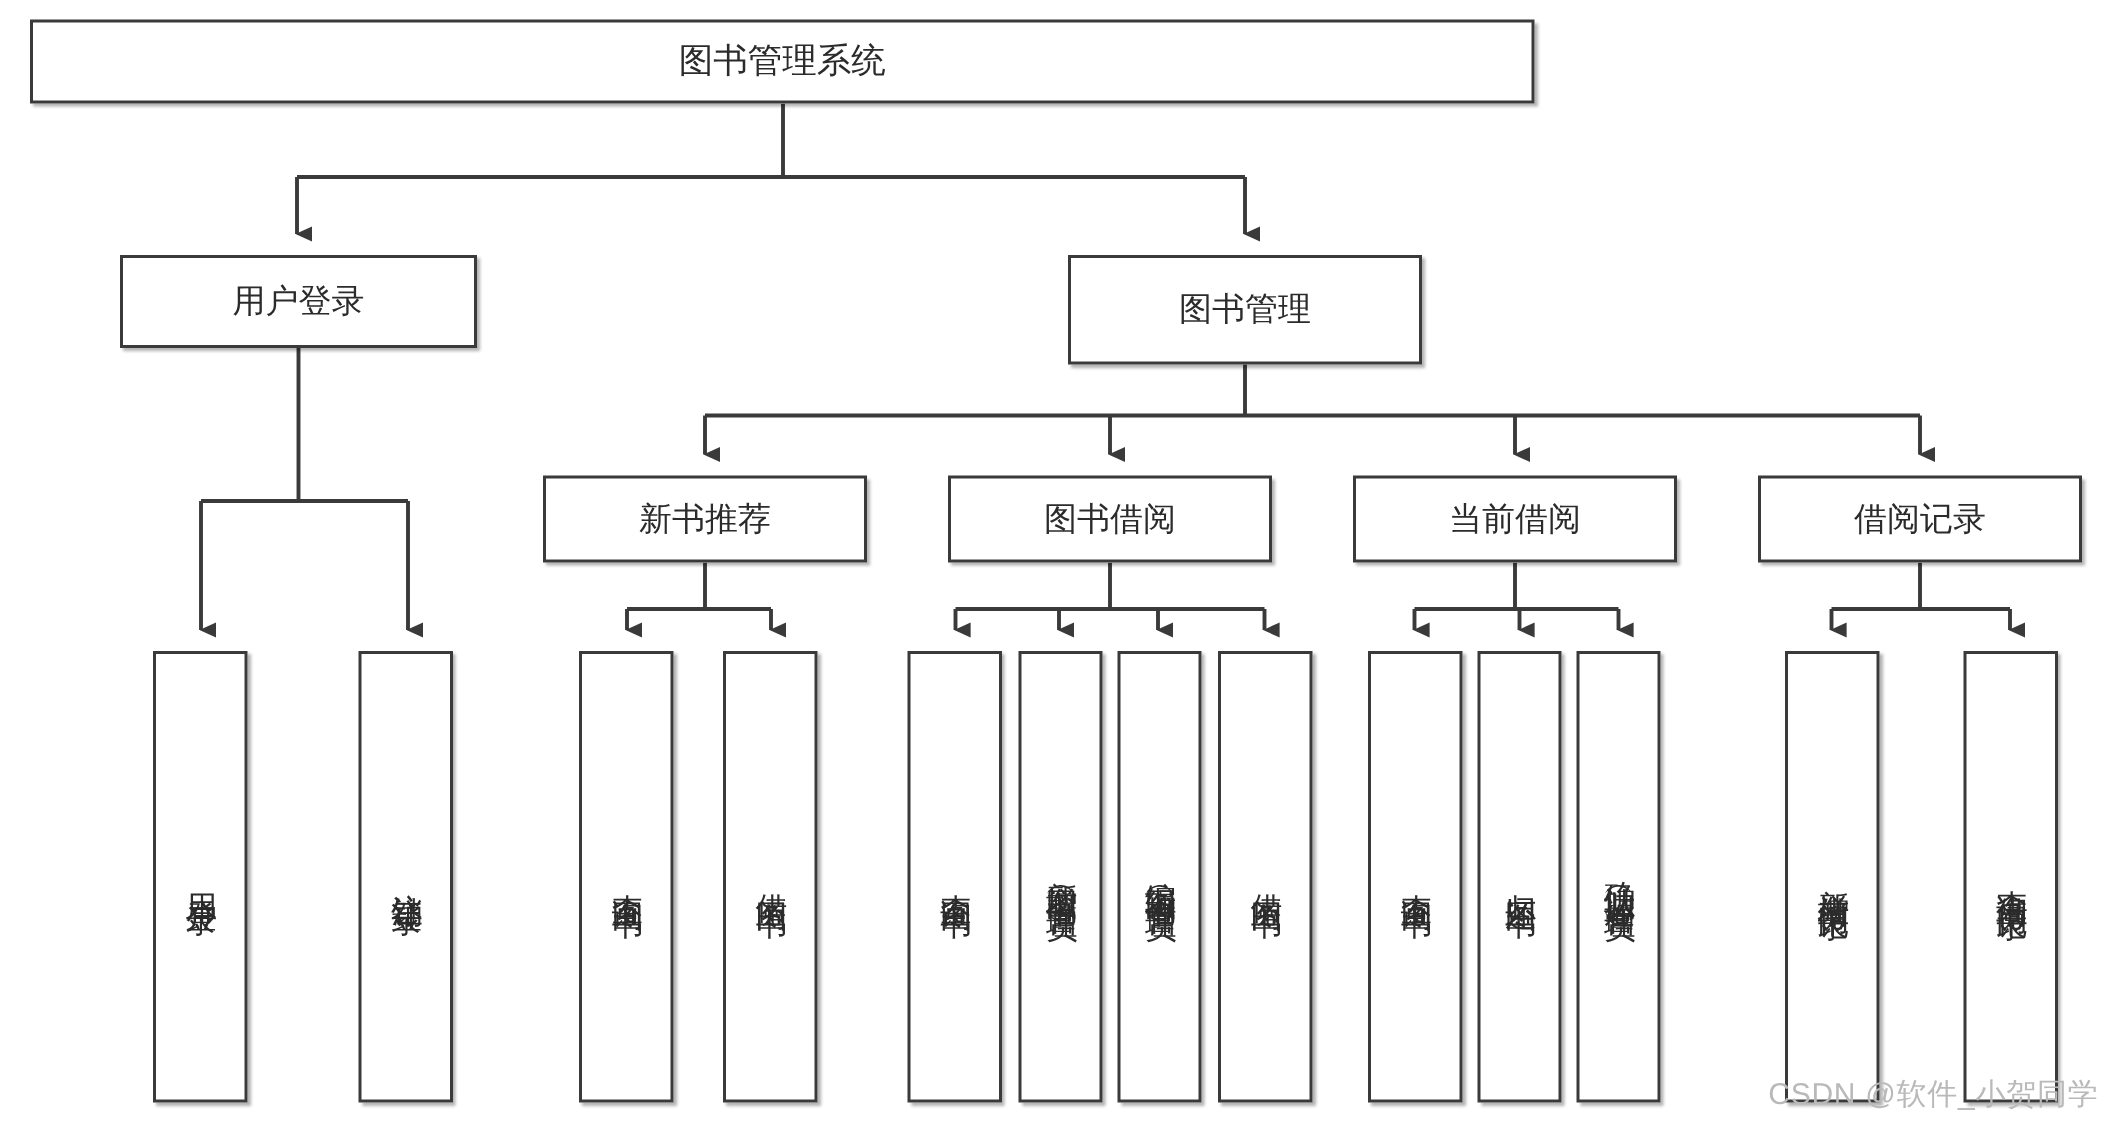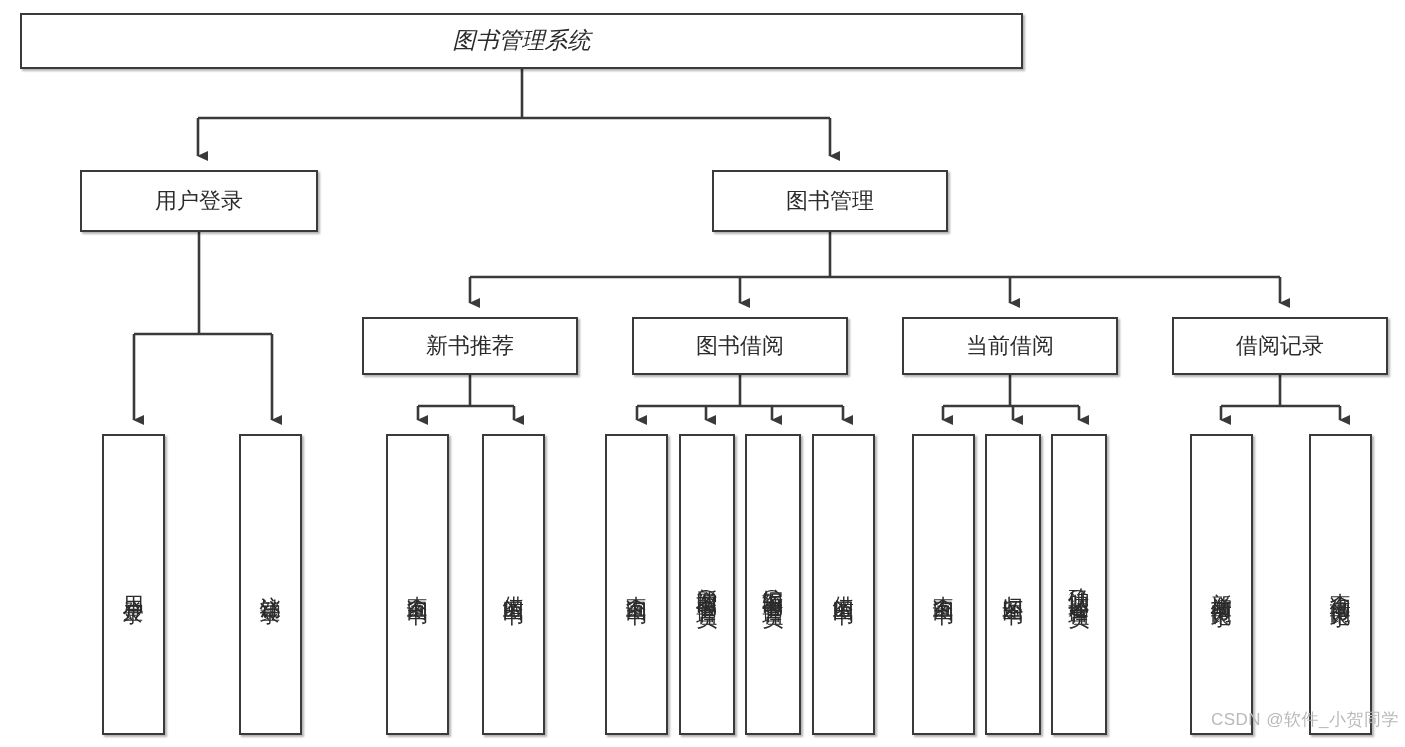--- a/index.html
+++ b/index.html
@@ -57,22 +57,22 @@
   .node.v .vtext {
     writing-mode: vertical-rl;
     text-orientation: upright;
     display: block;
     white-space: normal;
     max-height: 272px;
   }
   .watermark {
     position: absolute;
     right: 6px;
-    bottom: 16px;
-    font-size: 17px;
+    bottom: 4px;
+    font-size: 20px;
     color: #b9b9b9;
     white-space: nowrap;
     letter-spacing: 0.5px;
   }
 </style>
 </head>
 <body>
 
 <div id="canvas">
 
@@ -119,28 +119,28 @@
       <path d="M 1013 406 L 1013 420" marker-end="url(#arrow)"></path>
       <path d="M 1079 406 L 1079 420" marker-end="url(#arrow)"></path>
 
       <path d="M 1280 375 L 1280 406"></path>
       <path d="M 1221 406 L 1340 406"></path>
       <path d="M 1221 406 L 1221 420" marker-end="url(#arrow)"></path>
       <path d="M 1340 406 L 1340 420" marker-end="url(#arrow)"></path>
     </g>
   </svg>
 
-  <div class="node root" style="left:20px; top:13px; width:1003px; height:56px;font-style:italic;">
+  <div class="node root" style="left:20px; top:13px; width:1003px; height:56px;">
     <span>图书管理系统</span>
   </div>
 
   <div class="node h" style="left:80px; top:170px; width:238px; height:62px;">
     <span>用户登录</span>
   </div>
-  <div class="node h" style="left:712px; top:170px; width:236px; height:62px;">
+  <div class="node h" style="left:712px; top:170px; width:236px; height:73px;">
     <span>图书管理</span>
   </div>
 
   <div class="node h" style="left:362px; top:317px; width:216px; height:58px;">
     <span>新书推荐</span>
   </div>
   <div class="node h" style="left:632px; top:317px; width:216px; height:58px;">
     <span>图书借阅</span>
   </div>
   <div class="node h" style="left:1172px; top:317px; width:216px; height:58px;">

